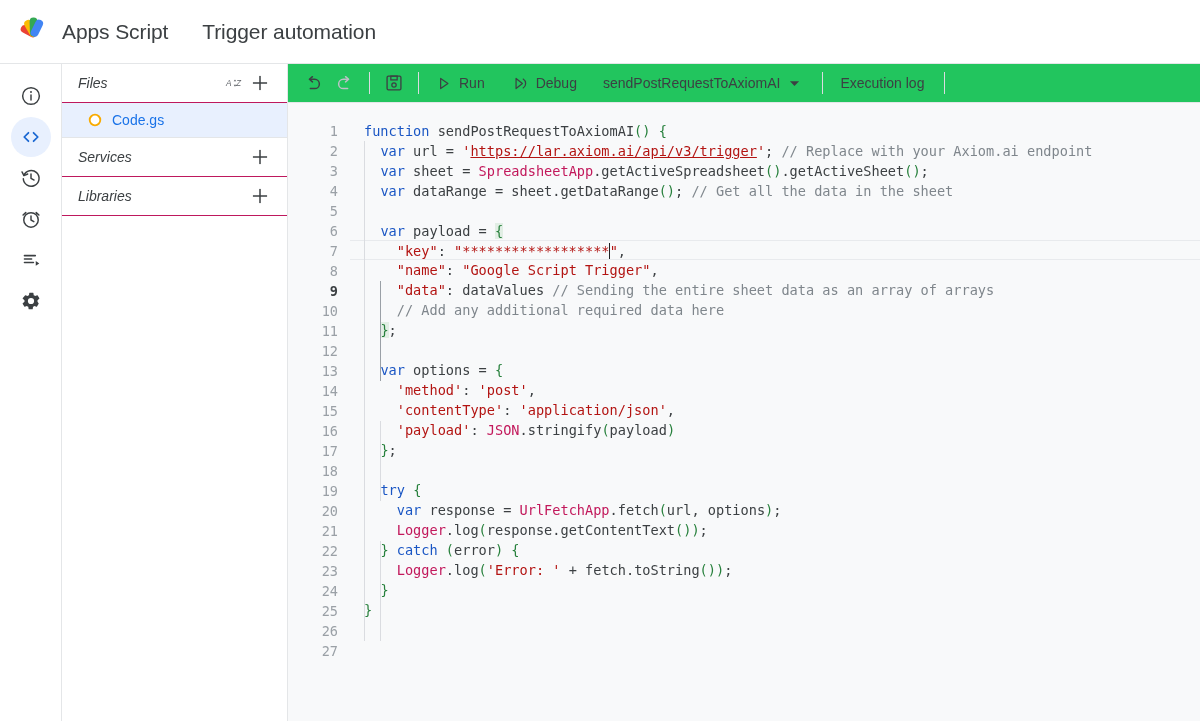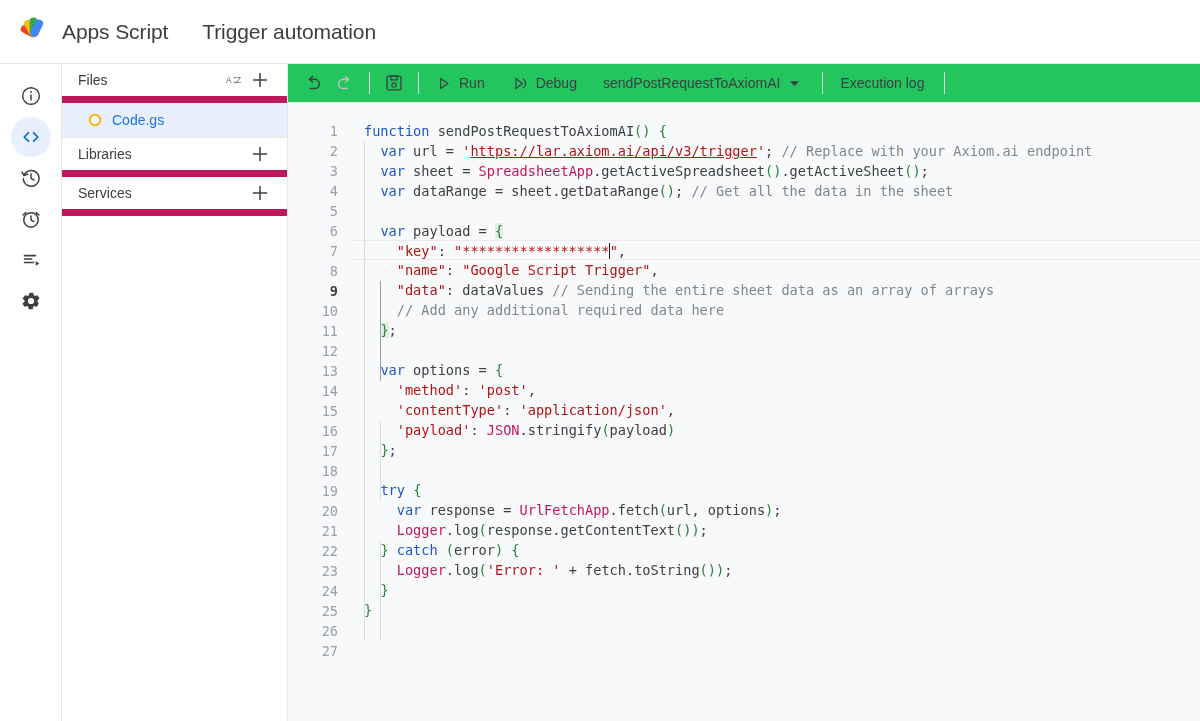--- a/index.html
+++ b/index.html
@@ -67,21 +67,22 @@
   .filepanel {
     width: 226px; min-width: 226px;
     background: #ffffff;
     border-right: 1px solid #e4e6e8;
     display: flex; flex-direction: column;
   }
   .fp-section {
     height: 39px;
     display: flex; align-items: center;
     padding: 0 14px 0 16px;
-    border-bottom: 7px solid #be185d;
+    border-bottom: 1px solid #be185d;
+    font-style: italic;
   }
   .fp-section.hdr { height: 39px; }
   .fp-title {
     font-size: 14px; color: #3c4043;
     flex: 1 1 auto; white-space: nowrap;
   }
   .fp-icon-btn {
     width: 26px; height: 26px;
     display: flex; align-items: center; justify-content: center;
     color: #5f6368; cursor: pointer; flex: 0 0 auto;
@@ -320,31 +321,31 @@
           <span class="file-dot">
             <svg width="14" height="14" viewBox="0 0 14 14">
               <circle cx="7" cy="7" r="5.3" fill="#ffffff" stroke="#f9ab00" stroke-width="1.8"></circle>
             </svg>
           </span>
           <span class="file-name">Code.gs</span>
         </div>
       </div>
 
       <div class="fp-section">
-        <div class="fp-title">Libraries</div>
+        <div class="fp-title">Services</div>
         <div class="fp-icon-btn">
           <svg width="20" height="20" viewBox="0 0 24 24">
             <rect x="11.1" y="3.5" width="1.8" height="17" fill="#3c4043"></rect>
             <rect x="3.5" y="11.1" width="17" height="1.8" fill="#3c4043"></rect>
           </svg>
         </div>
       </div>
 
       <div class="fp-section">
-        <div class="fp-title">Services</div>
+        <div class="fp-title">Libraries</div>
         <div class="fp-icon-btn">
           <svg width="20" height="20" viewBox="0 0 24 24">
             <rect x="11.1" y="3.5" width="1.8" height="17" fill="#3c4043"></rect>
             <rect x="3.5" y="11.1" width="17" height="1.8" fill="#3c4043"></rect>
           </svg>
         </div>
       </div>
 
     </div>
 

